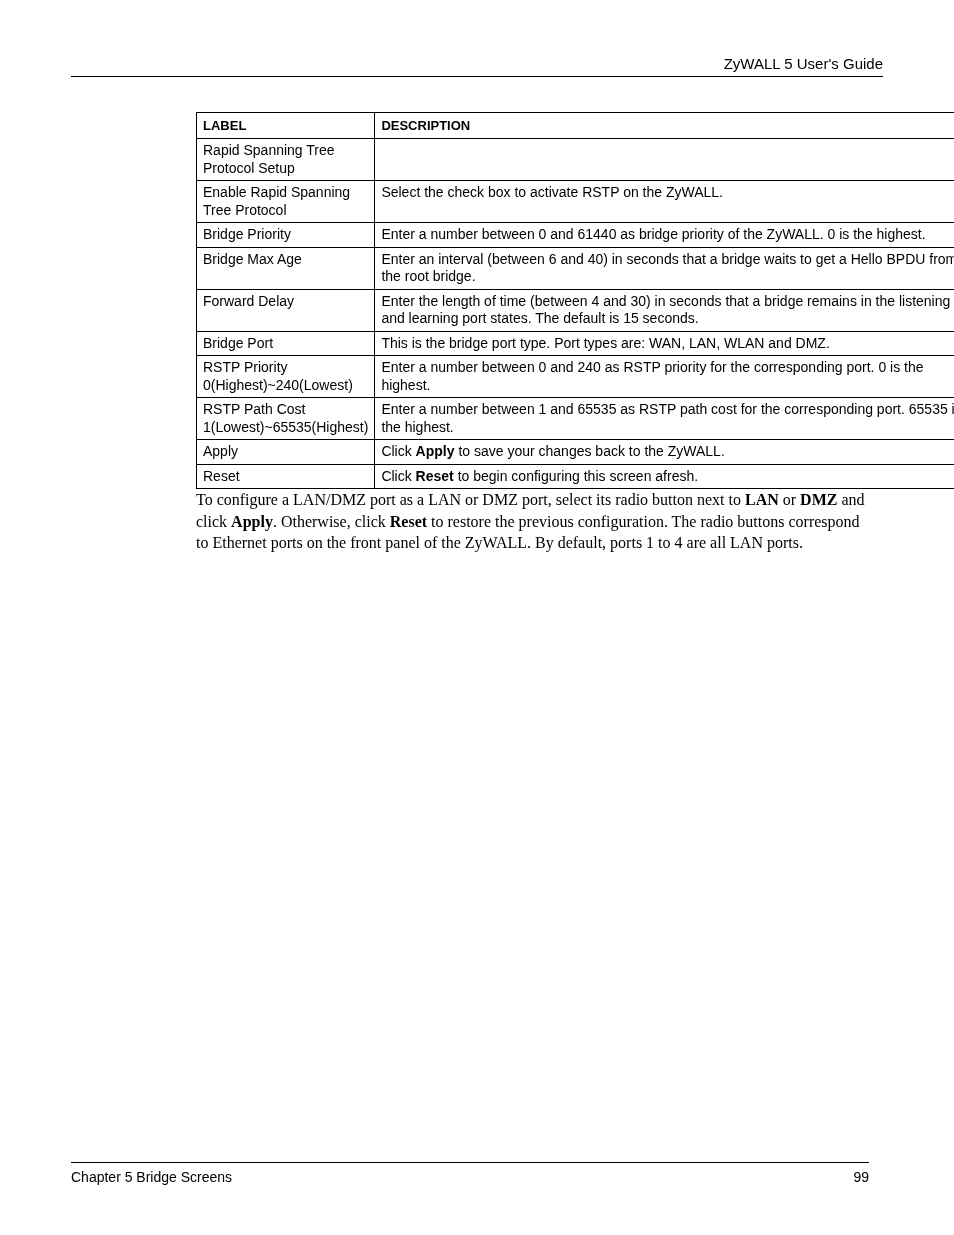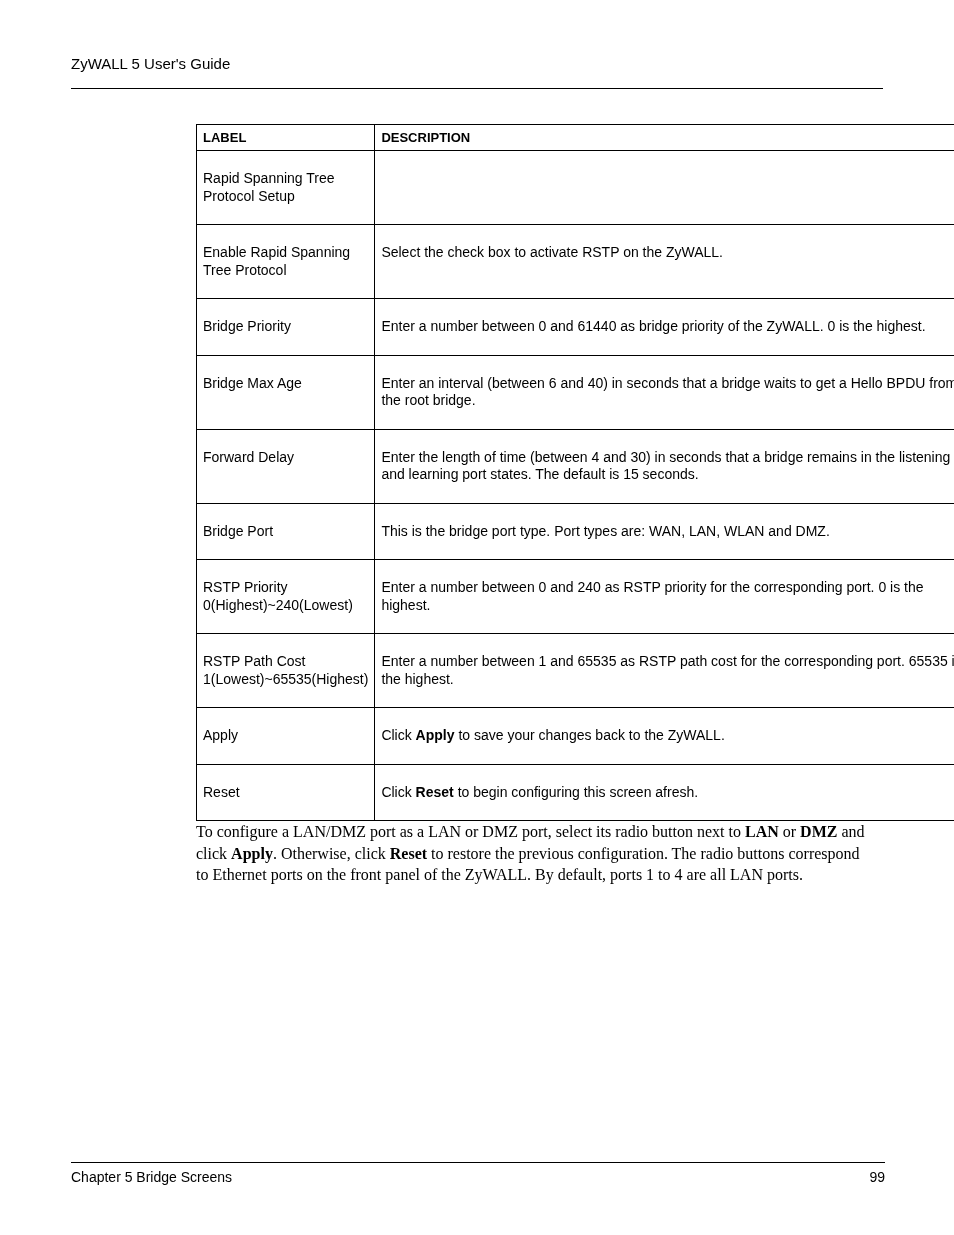--- a/index.html
+++ b/index.html
@@ -12,22 +12,23 @@
       background: #fff;
       width: 954px;
       height: 1235px;
       position: relative;
       color: #000;
     }
     .page-container {
       padding: 55px 71px 0 71px;
     }
     .header-title {
+      text-align: right;
       font-size: 15px;
-      margin-bottom: 16px;
+      margin-bottom: 4px;
     }
     .header-rule {
       border: none;
       border-top: 1.5px solid #000;
       margin-bottom: 35px;
     }
     .table-caption {
       font-size: 14px;
       margin-left: 125px;
       margin-bottom: 8px;
@@ -44,21 +45,21 @@
     }
     table.main-table th {
       border: 1.5px solid #000;
       text-align: left;
       padding: 5px 6px;
       font-weight: bold;
       font-size: 13px;
     }
     table.main-table td {
       border: 1px solid #000;
-      padding: 19px 6px;
+      padding: 3px 6px;
       vertical-align: top;
       line-height: 1.25;
     }
     table.main-table td:first-child {
       width: 162px;
     }
     .section-heading {
       font-family: Arial, Helvetica, sans-serif;
       font-size: 24px;
       font-weight: bold;
@@ -74,21 +75,21 @@
       margin-right: 15px;
       margin-bottom: 18px;
     }
     .body-text .b {
       font-weight: bold;
     }
     .footer {
       position: absolute;
       bottom: 50px;
       left: 71px;
-      right: 69px;
+      right: 85px;
     }
     .footer-rule {
       border: none;
       border-top: 1.5px solid #000;
       margin-bottom: 6px;
     }
     .footer-row {
       display: flex;
       justify-content: space-between;
       font-size: 14px;

